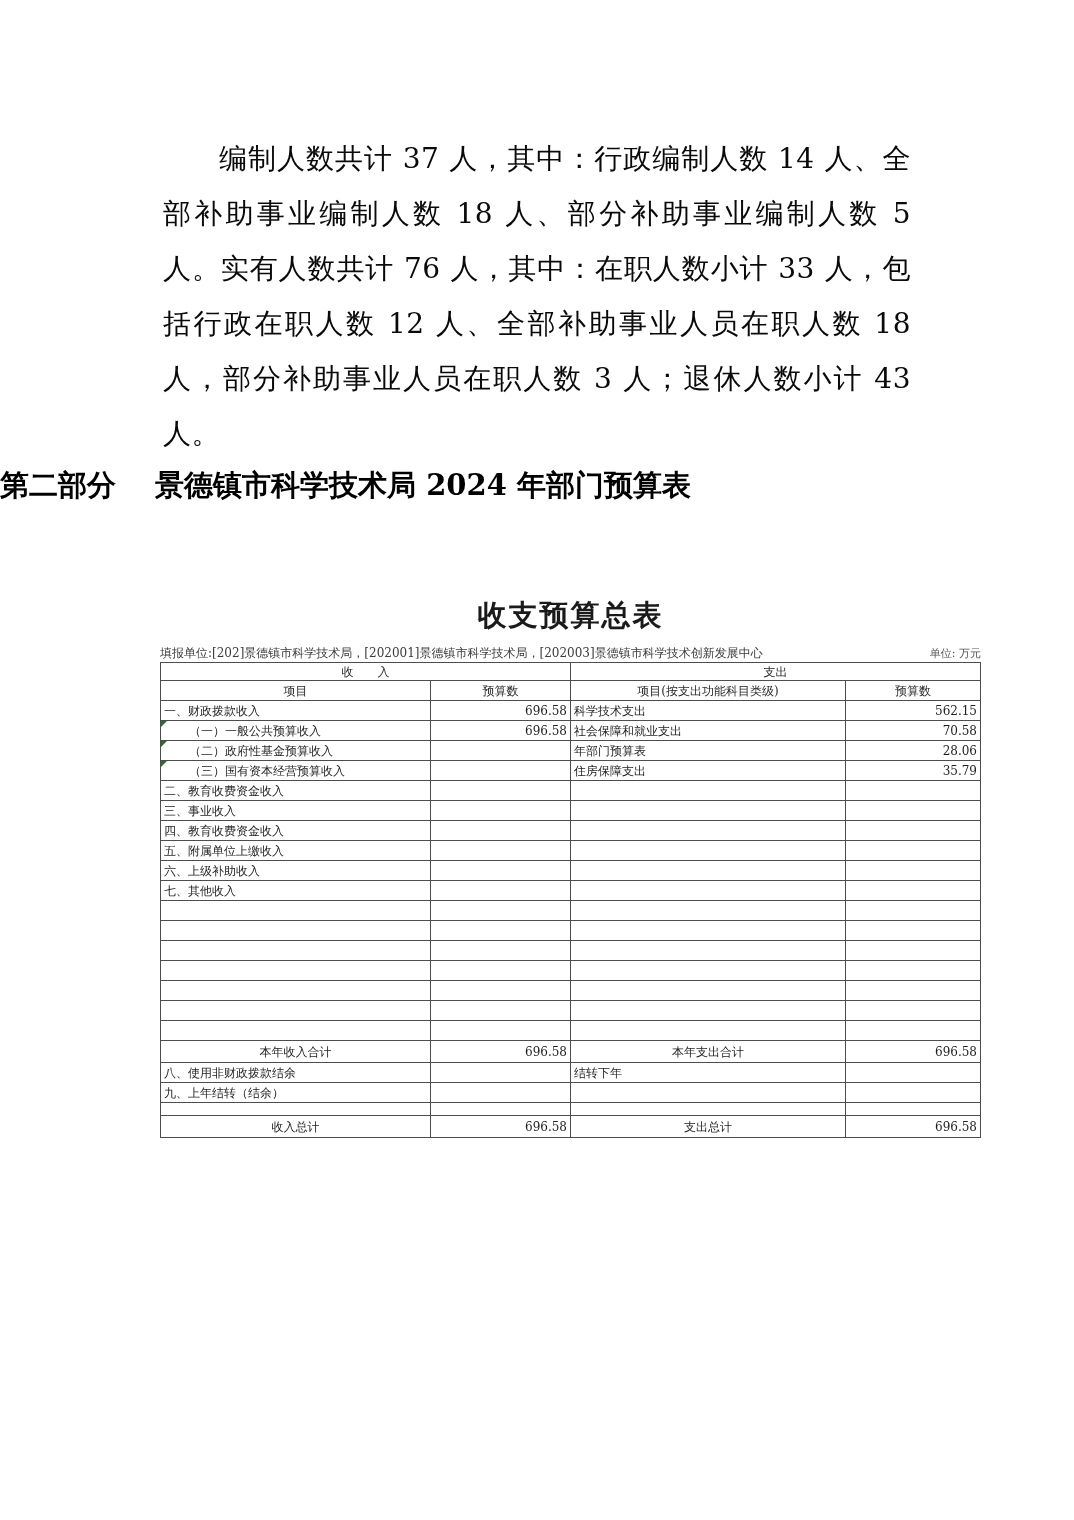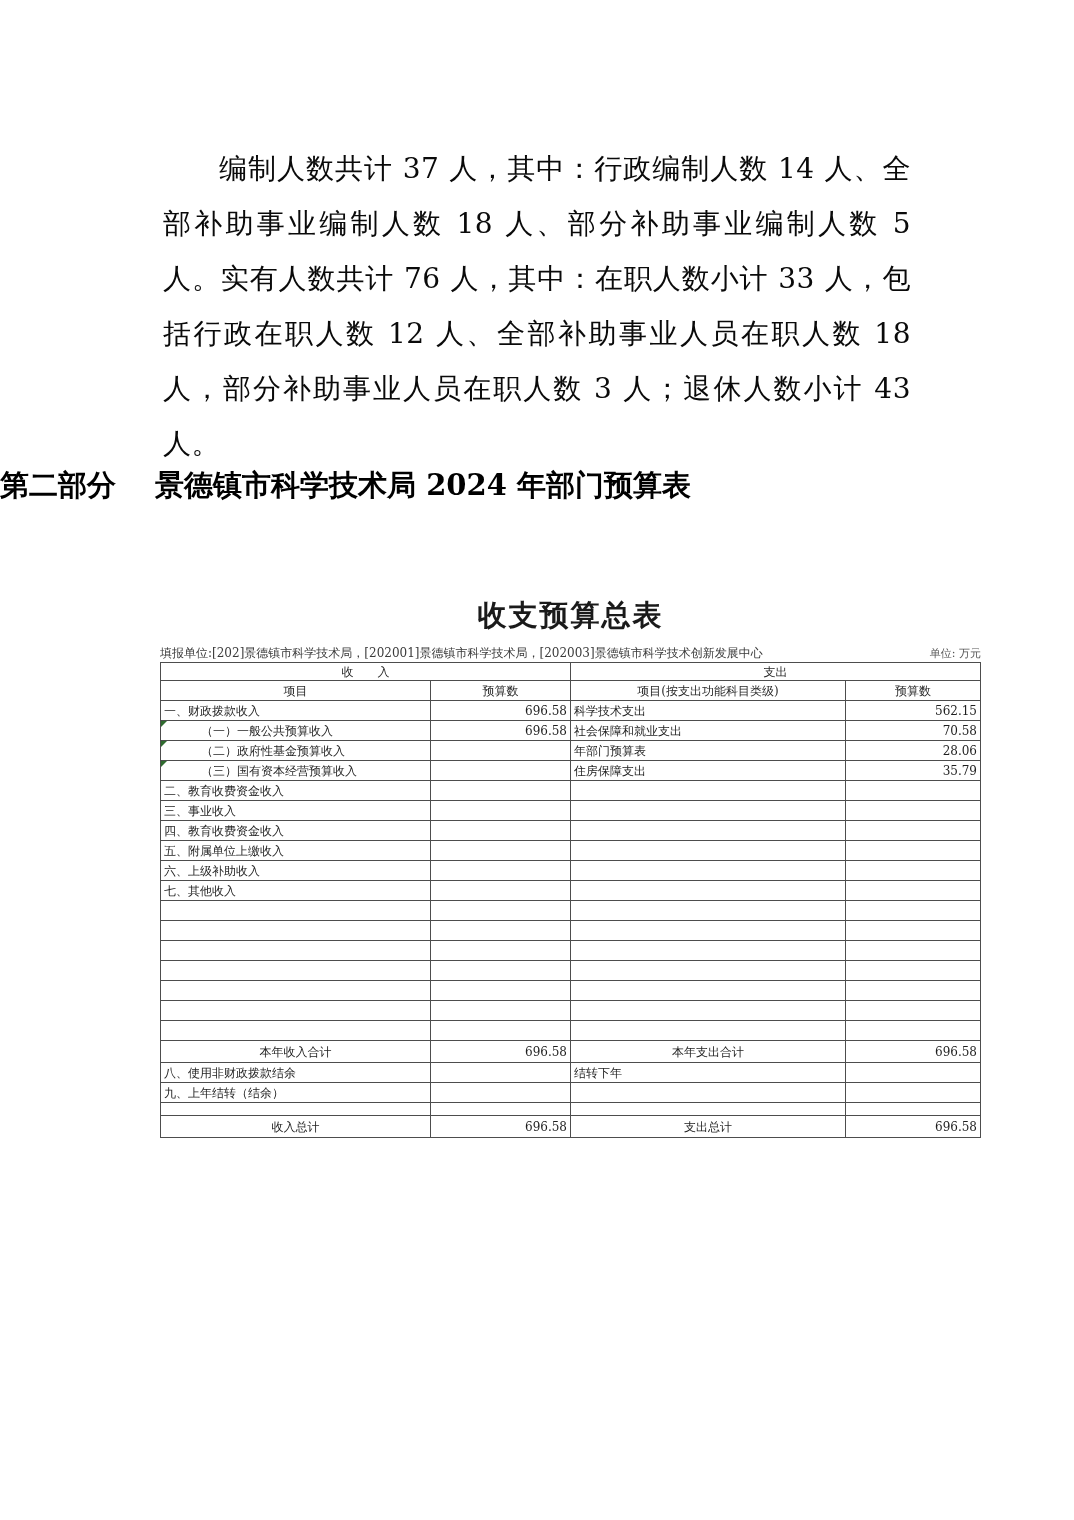--- a/index.html
+++ b/index.html
@@ -1,21 +1,21 @@
 <!DOCTYPE html>
 <html><head>
 <meta charset="utf-8">
 <style>
   html, body { margin:0; padding:0; background:#ffffff; }
   .page {
     position:relative; width:1074px; height:1520px; background:#ffffff;
     overflow:hidden; font-family:"DejaVu Serif","Liberation Serif",serif; color:#000;
   }
   .body-paragraph {
-    position:absolute; left:163px; top:141px; width:748px; margin:0;
+    position:absolute; left:163px; top:131px; width:748px; margin:0;
     font-size:28px; line-height:55px; text-align:justify; text-align-last:left;
     text-indent:2em; color:#0a0a0a; letter-spacing:0.5px;
   }
   .section-heading {
     position:absolute; left:0; top:466px; width:100%; margin:0;
     text-align:left; font-size:29px; font-weight:bold; color:#000;
   }
   .table-area { position:absolute; left:160px; top:596px; width:821px; }
   .table-title {
     text-align:center; font-size:29px; font-weight:bold; color:#1a1a1a;
@@ -31,21 +31,21 @@
     font-size:12px; color:#1f1f1f; border:1.5px solid #3c3c3c;
   }
   table.budget th, table.budget td {
     border:1px solid #4d4d4d; height:19px; padding:0 3px;
     font-weight:normal; overflow:hidden; white-space:nowrap; line-height:14px;
   }
   table.budget thead th { text-align:center; color:#2a2a2a; }
   table.budget thead tr.section-row th { height:17px; }
   table.budget thead tr.col-row th { height:19px;margin-left:42px; }
   td.item { text-align:left; }
-  td.item.indent { padding-left:40px; }
+  td.item.indent { padding-left:28px; }
   td.num { text-align:right; padding-right:3px; }
   td.center { text-align:center; }
   tr.small-row td { height:12px; }
   tr.total-row td { height:21px; }
   td.has-marker { position:relative; }
   .corner-marker {
     position:absolute; left:0; top:0; width:0; height:0;
     border-top:6px solid #2f6b2f; border-right:6px solid transparent;
   }
 </style>

